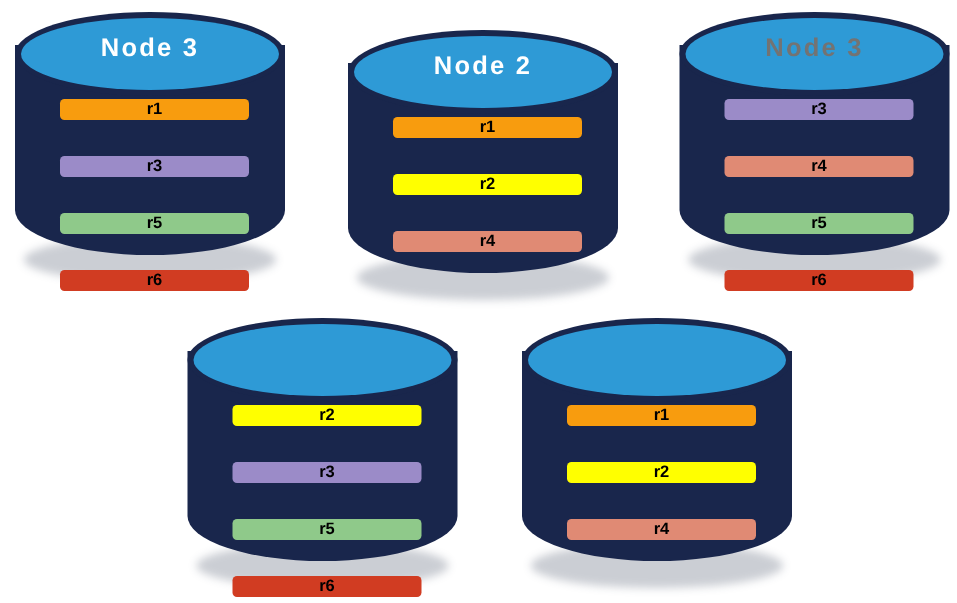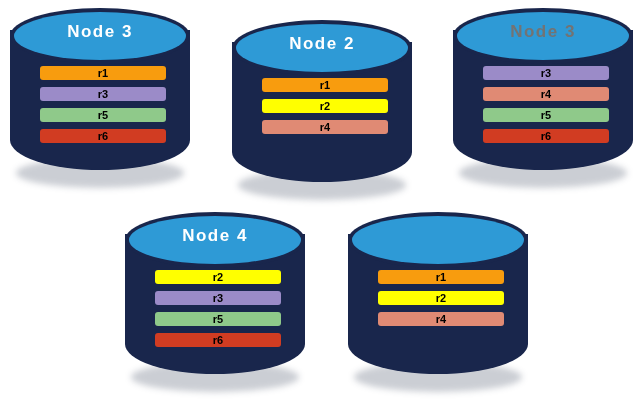--- a/index.html
+++ b/index.html
@@ -85,21 +85,21 @@
   .bars {
     position: absolute;
     left: 30px;
     top: 58px;
     width: 126px;
     z-index: 4;
   }
   .bar {
     height: 14px;
     border-radius: 3px;
-    margin-bottom: 7px;
+    margin-bottom: 24px;
     text-align: center;
     line-height: 14px;
     font-size: 11px;
     font-weight: bold;
     color: #000000;
   }
   .bar:last-child { margin-bottom: 0; }
 </style>
 </head>
 <body>
@@ -141,21 +141,20 @@
         <div class="bar" style="background: rgb(224, 138, 116);">r4</div>
         <div class="bar" style="background: rgb(143, 201, 138);">r5</div>
         <div class="bar" style="background: rgb(209, 60, 34);">r6</div>
       </div>
     </div>
     <div class="node" style="left: 125px; top: 212px;">
       <div class="cyl-shadow"></div>
       <div class="cyl-body" style="background: rgb(25, 38, 76);"></div>
       <div class="cyl-rim" style="background: rgb(25, 38, 76);"></div>
       <div class="cyl-top" style="background: rgb(46, 154, 214);"></div>
-      <div class="cyl-title" style="color: rgb(255, 255, 255);">Node  4</div>
       <div class="bars">
         <div class="bar" style="background: rgb(255, 255, 0);">r2</div>
         <div class="bar" style="background: rgb(155, 139, 200);">r3</div>
         <div class="bar" style="background: rgb(143, 201, 138);">r5</div>
         <div class="bar" style="background: rgb(209, 60, 34);">r6</div>
       </div>
     </div>
     <div class="node" style="left: 348px; top: 212px;">
       <div class="cyl-shadow"></div>
       <div class="cyl-body" style="background: rgb(25, 38, 76);"></div>

